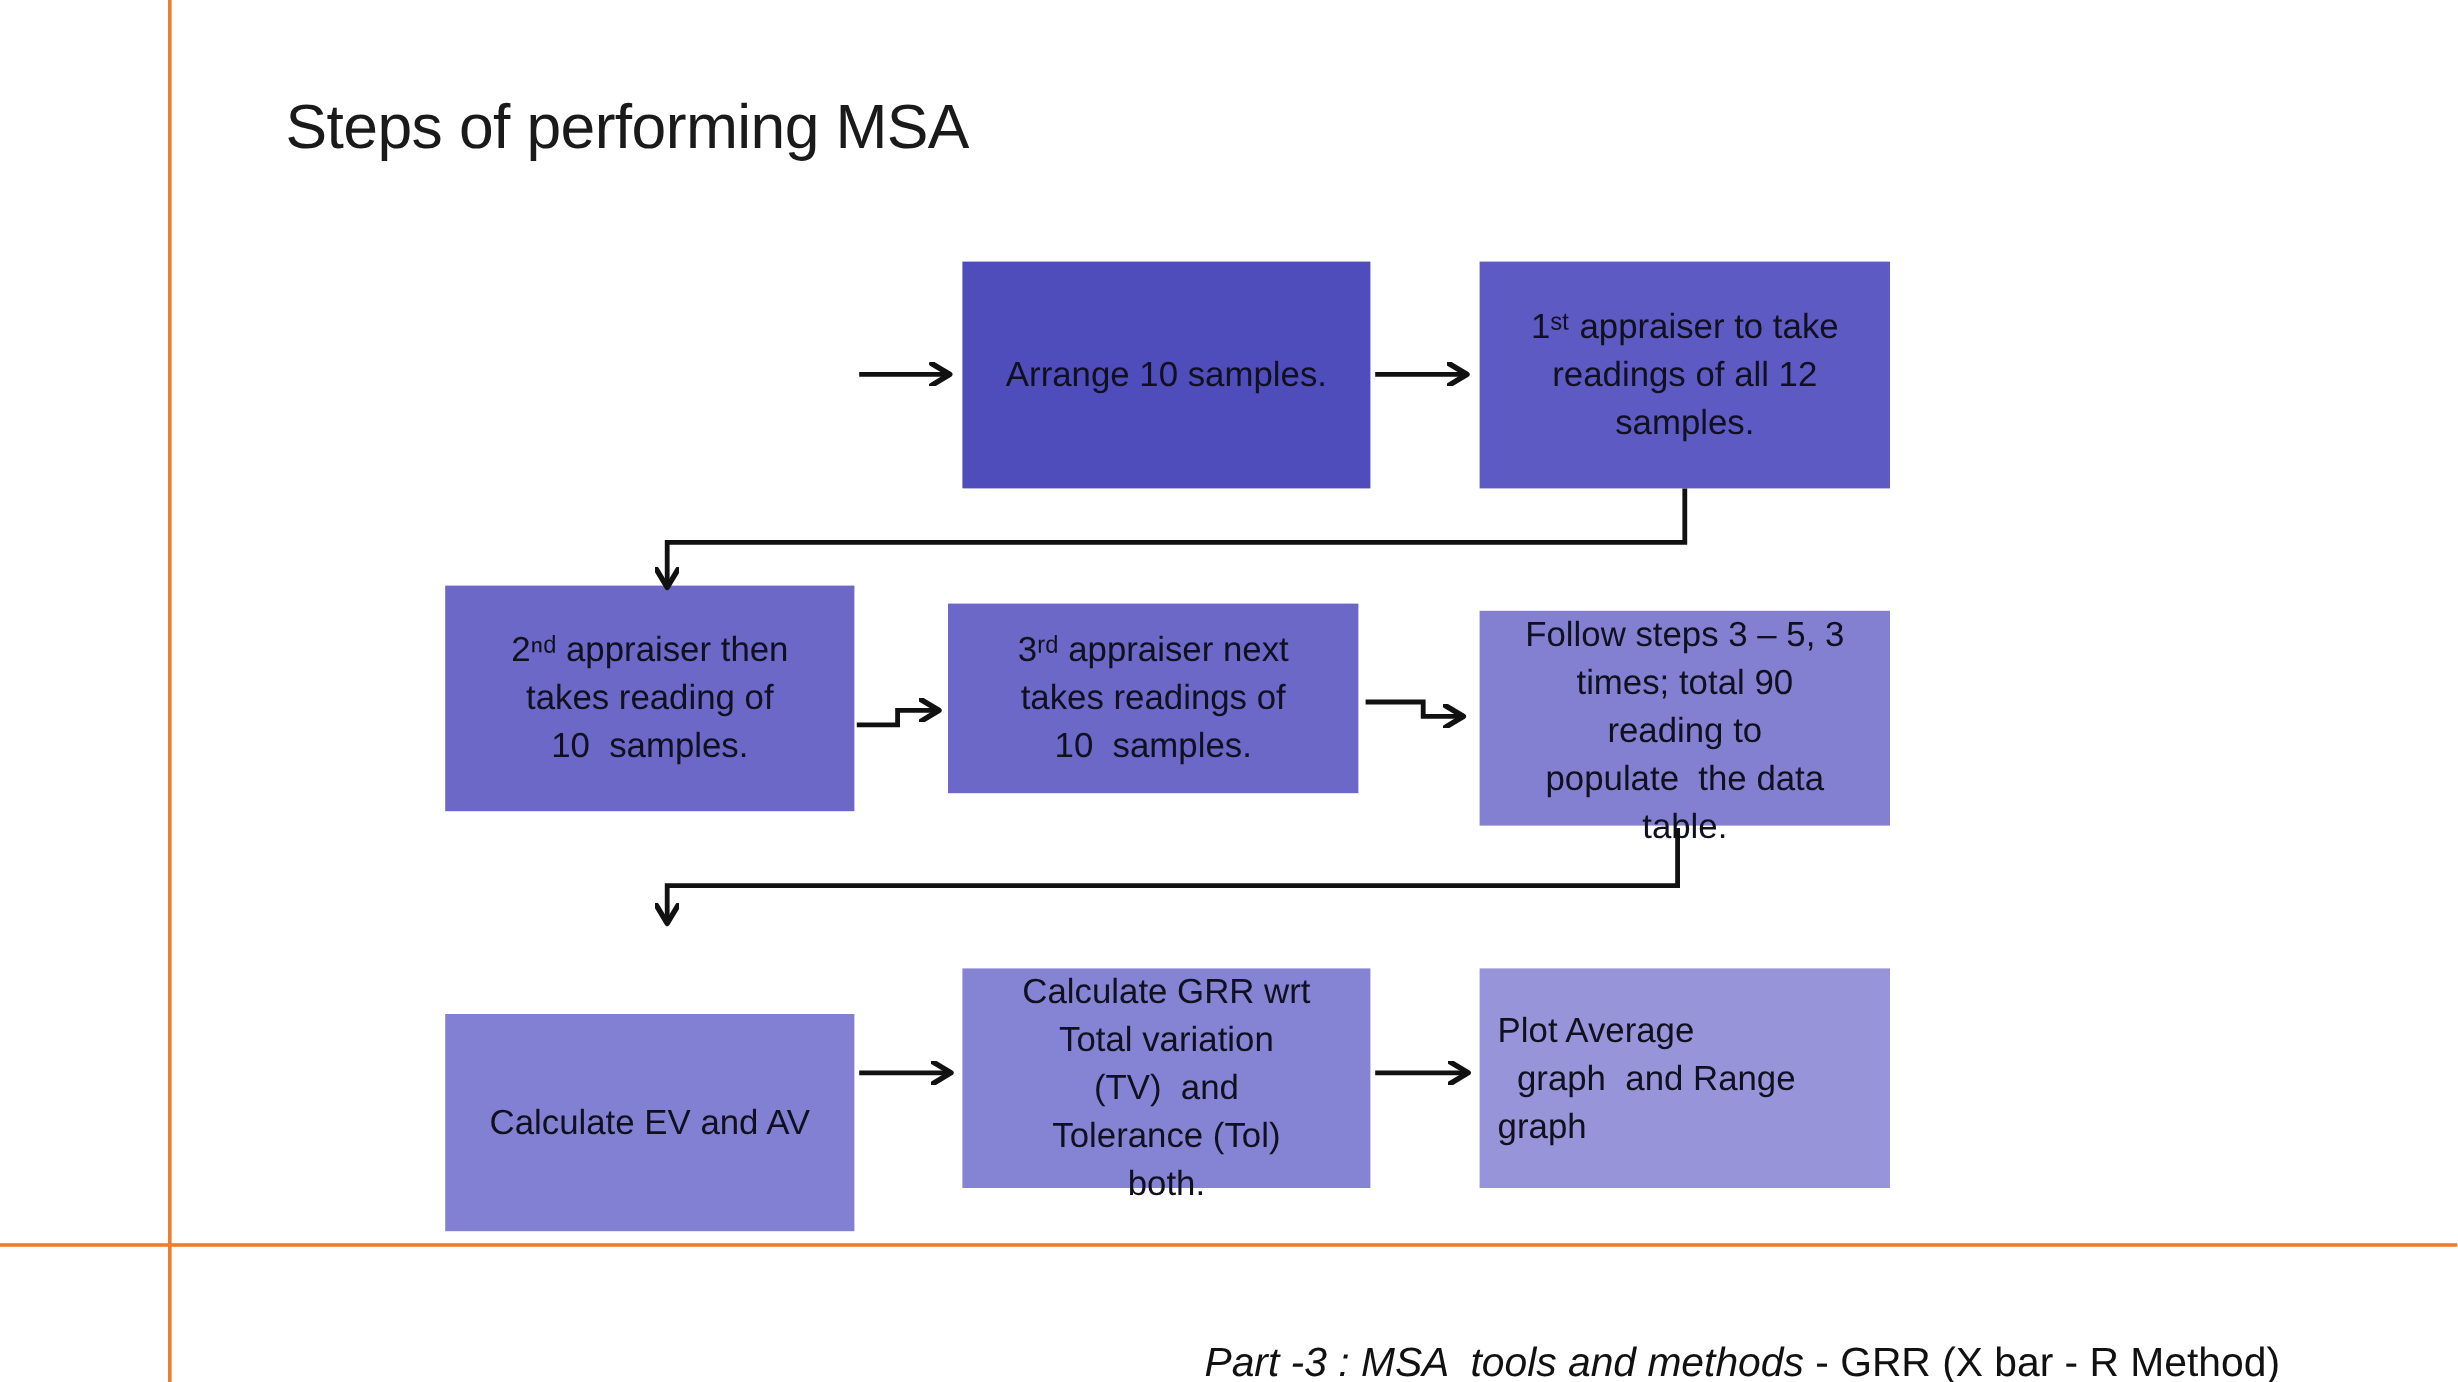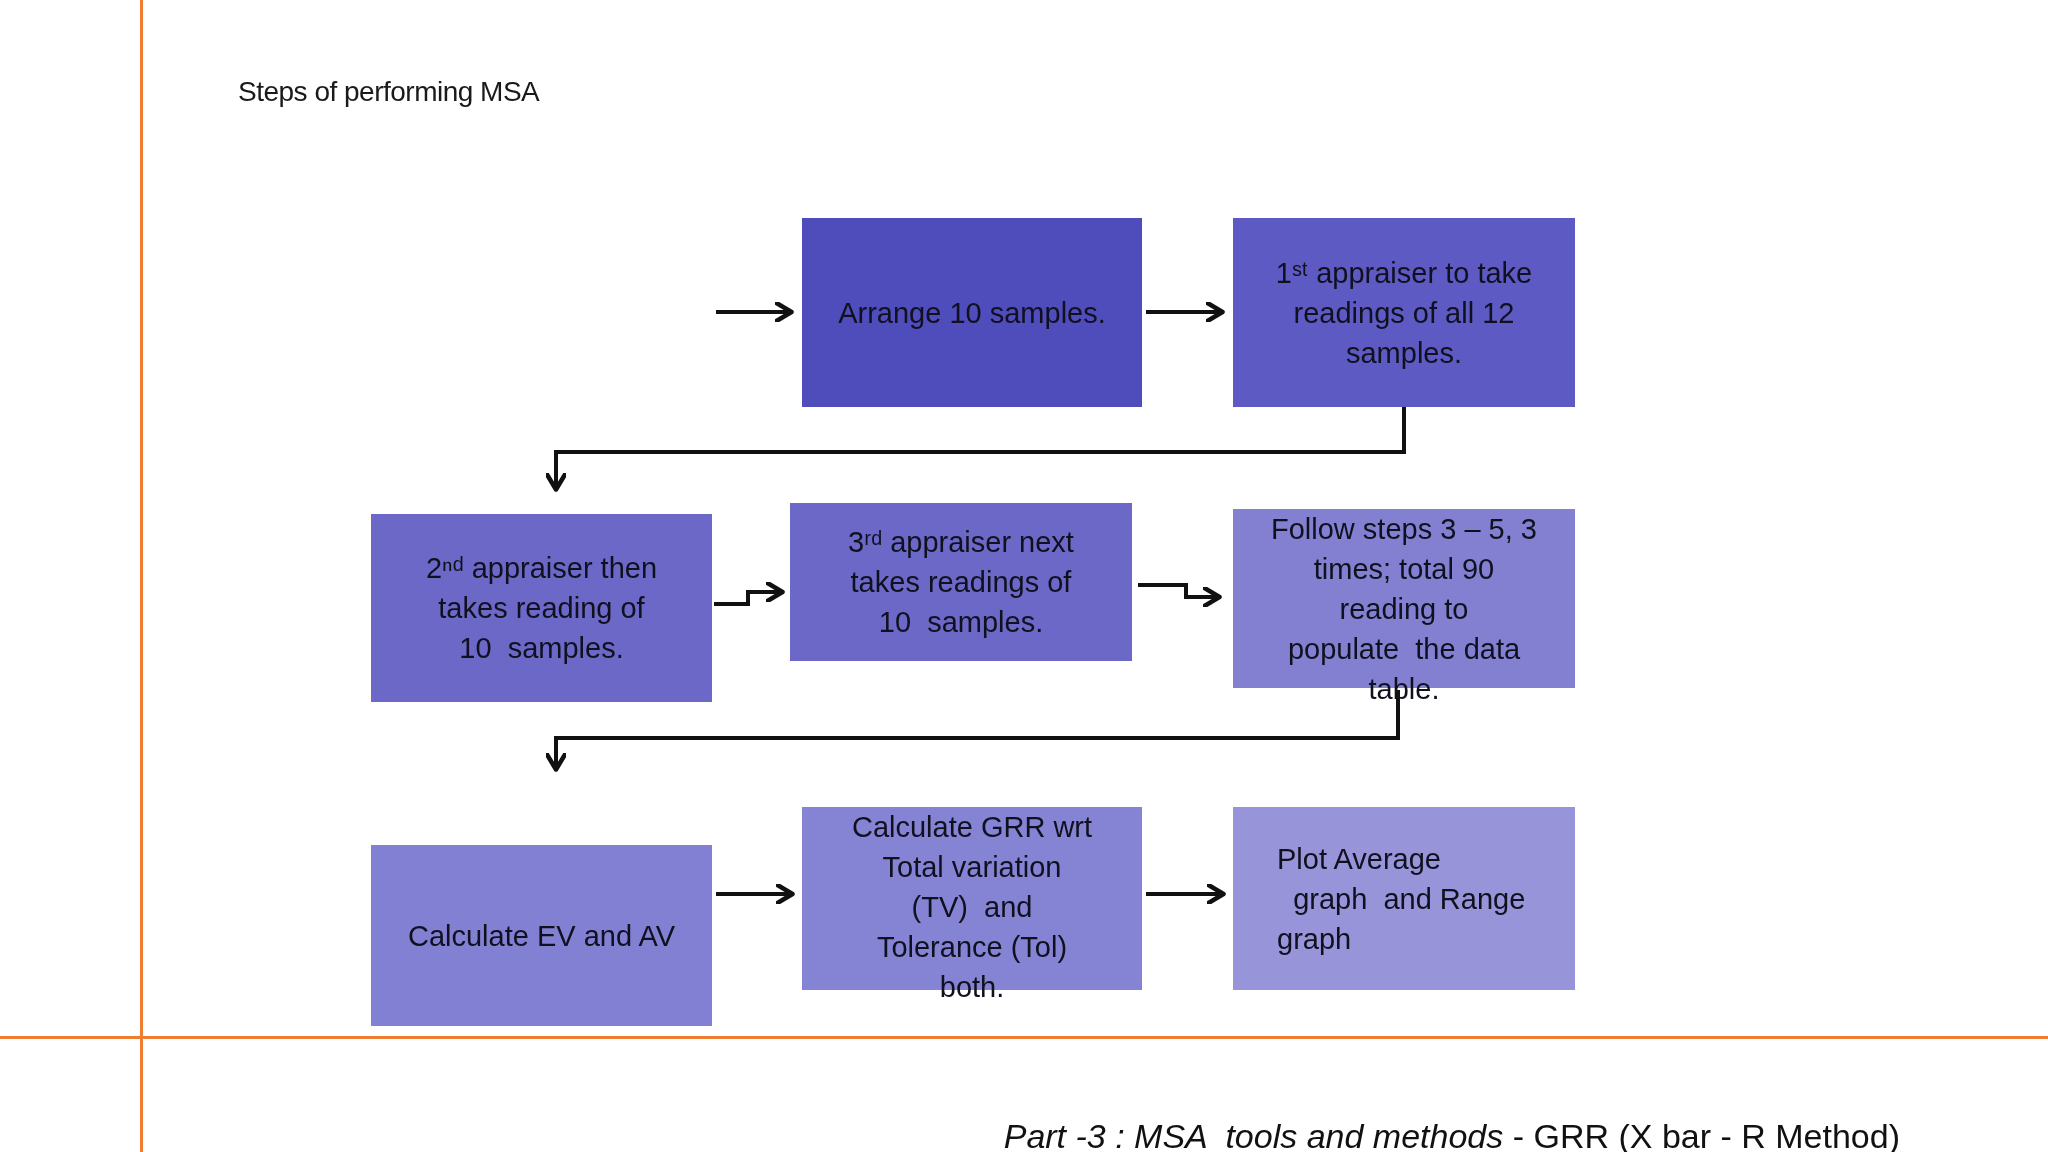--- a/index.html
+++ b/index.html
@@ -21,46 +21,46 @@
     width: 3px; height: 1152px;
   }
   .h-rule {
     position: absolute;
     left: 0; top: 1036px;
     width: 2048px; height: 3px;
   }
   .slide-title {
     position: absolute;
     left: 238px; top: 76px;
-    font-size: 28px;
+    font-size: 52px;
     color: #1a1a1a;
     letter-spacing: -0.5px;
     white-space: pre;
   }
   .flow-box {
     position: absolute;
     display: flex;
     align-items: center;
     justify-content: center;
     color: #10101f;
     font-size: 29px;
     line-height: 40px;
     text-align: center;
     white-space: pre-wrap;
     overflow: visible;
   }
   .box-1 { left: 371px; top: 218px; width: 341px; height: 189px; }
   .box-2 { left: 802px; top: 218px; width: 340px; height: 189px; }
   .box-3 { left: 1233px; top: 218px; width: 342px; height: 189px; }
-  .box-4 { left: 371px; top: 514px; width: 341px; height: 188px; }
+  .box-4 { left: 371px; top: 488px; width: 341px; height: 188px; }
   .box-5 { left: 790px; top: 503px; width: 342px; height: 158px; }
   .box-6 { left: 1233px; top: 509px; width: 342px; height: 179px; align-items: flex-start; padding-top: 0; box-sizing: border-box; }
   .box-7 { left: 371px; top: 809px; width: 341px; height: 181px; margin-top: 36px; }
   .box-8 { left: 802px; top: 807px; width: 340px; height: 183px; align-items: flex-start; padding-top: 0; box-sizing: border-box; }
-  .box-9 { left: 1233px; top: 807px; width: 342px; height: 183px; justify-content: flex-start; text-align: left; padding-left: 44px; box-sizing: border-box; }
+  .box-9 { left: 1233px; top: 807px; width: 342px; height: 183px; justify-content: flex-start; text-align: left; padding-left: 15px; box-sizing: border-box; }
   .connectors {
     position: absolute;
     left: 0; top: 0;
     width: 2048px; height: 1152px;
     pointer-events: none;
   }
   .caption {
     position: absolute;
     top: 1078px;
     right: 148px;

